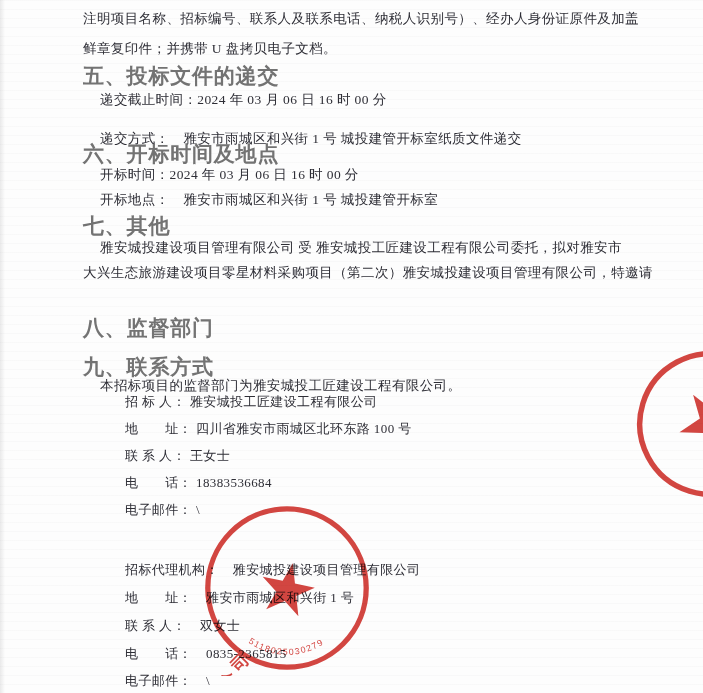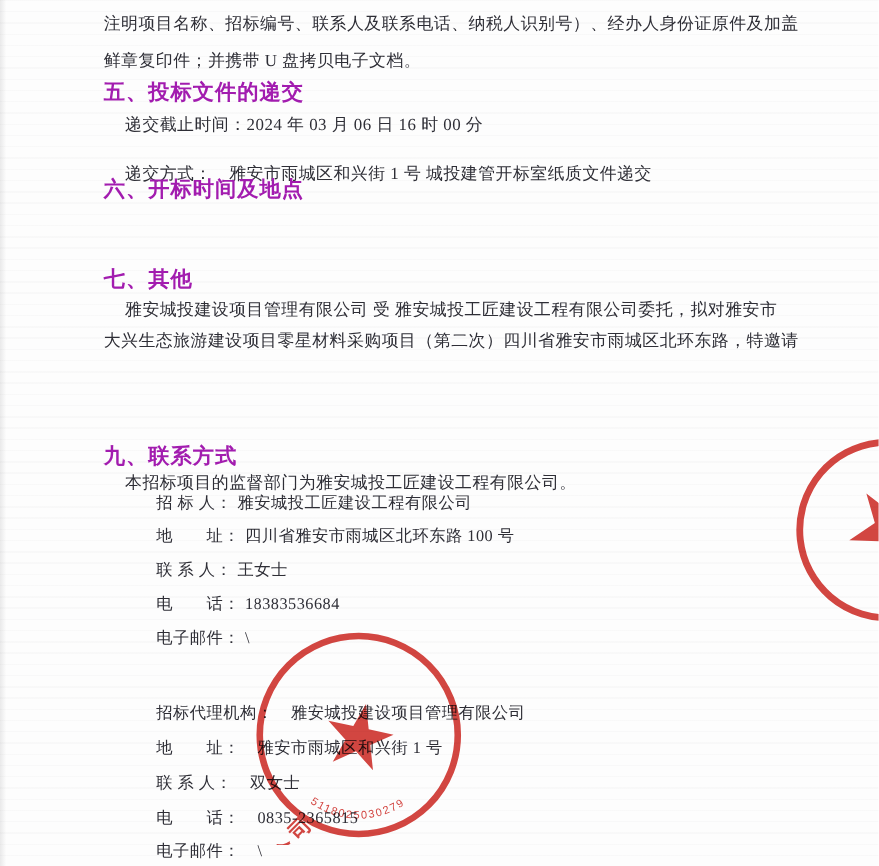--- a/index.html
+++ b/index.html
@@ -25,23 +25,23 @@
     position:absolute;
     font-size:13.5px;
     letter-spacing:.4px;
     white-space:nowrap;
     line-height:18px;
   }
   .heading{
     position:absolute;
     font-family:"Liberation Sans","DejaVu Sans",sans-serif;
     font-weight:700;
-    font-size:17px;
+    font-size:21px;
     letter-spacing:.8px;
-    color:#a21caf;
+    color:#737373;
     white-space:nowrap;
   }
   .row{
     position:absolute;
     font-size:13px;
     letter-spacing:.4px;
     white-space:nowrap;
   }
   .row .lbl{display:inline-block;}
   .row .val{display:inline-block;padding-left:4px;}
@@ -66,25 +66,28 @@
 <div class="page">
 
   <div class="line" style="left:83px;top:10px;">注明项目名称、招标编号、联系人及联系电话、纳税人识别号）、经办人身份证原件及加盖</div>
   <div class="line" style="left:83px;top:40px;">鲜章复印件；并携带 U 盘拷贝电子文档。</div>
 
   <div class="heading" style="left:83px;top:62px;">五、投标文件的递交</div>
   <div class="line" style="left:100px;top:91px;">递交截止时间：2024 年 03 月 06 日  16 时 00 分</div>
   <div class="line" style="left:100px;top:118px;margin-top:12px;">递交方式：　雅安市雨城区和兴街 1 号  城投建管开标室纸质文件递交</div>
 
   <div class="heading" style="left:83px;top:140px;">六、开标时间及地点</div>
+  <div class="line" style="left:100px;top:166px;">开标时间：2024 年 03 月 06 日  16 时 00 分</div>
+  <div class="line" style="left:100px;top:191px;">开标地点：　雅安市雨城区和兴街 1 号  城投建管开标室</div>
 
   <div class="heading" style="left:83px;top:212px;text-align:center;">七、其他</div>
   <div class="line" style="left:100px;top:239px;">雅安城投建设项目管理有限公司 受 雅安城投工匠建设工程有限公司委托，拟对雅安市</div>
-  <div class="line" style="left:83px;top:264px;">大兴生态旅游建设项目零星材料采购项目（第二次）四川省雅安市雨城区北环东路，特邀请</div>
+  <div class="line" style="left:83px;top:264px;">大兴生态旅游建设项目零星材料采购项目（第二次）雅安城投建设项目管理有限公司，特邀请</div>
 
+  <div class="heading" style="left:83px;top:314px;">八、监督部门</div>
   <div class="line" style="left:100px;top:343px;margin-top:34px;">本招标项目的监督部门为雅安城投工匠建设工程有限公司。</div>
 
   <div class="heading" style="left:83px;top:353px;">九、联系方式</div>
 
   <div class="row" style="left:125px;top:393px;">
     <span class="lbl">招 标 人：</span><span class="val">雅安城投工匠建设工程有限公司</span>
   </div>
   <div class="row" style="left:125px;top:420px;">
     <span class="lbl">地　　址：</span><span class="val">四川省雅安市雨城区北环东路 100 号</span>
   </div>

